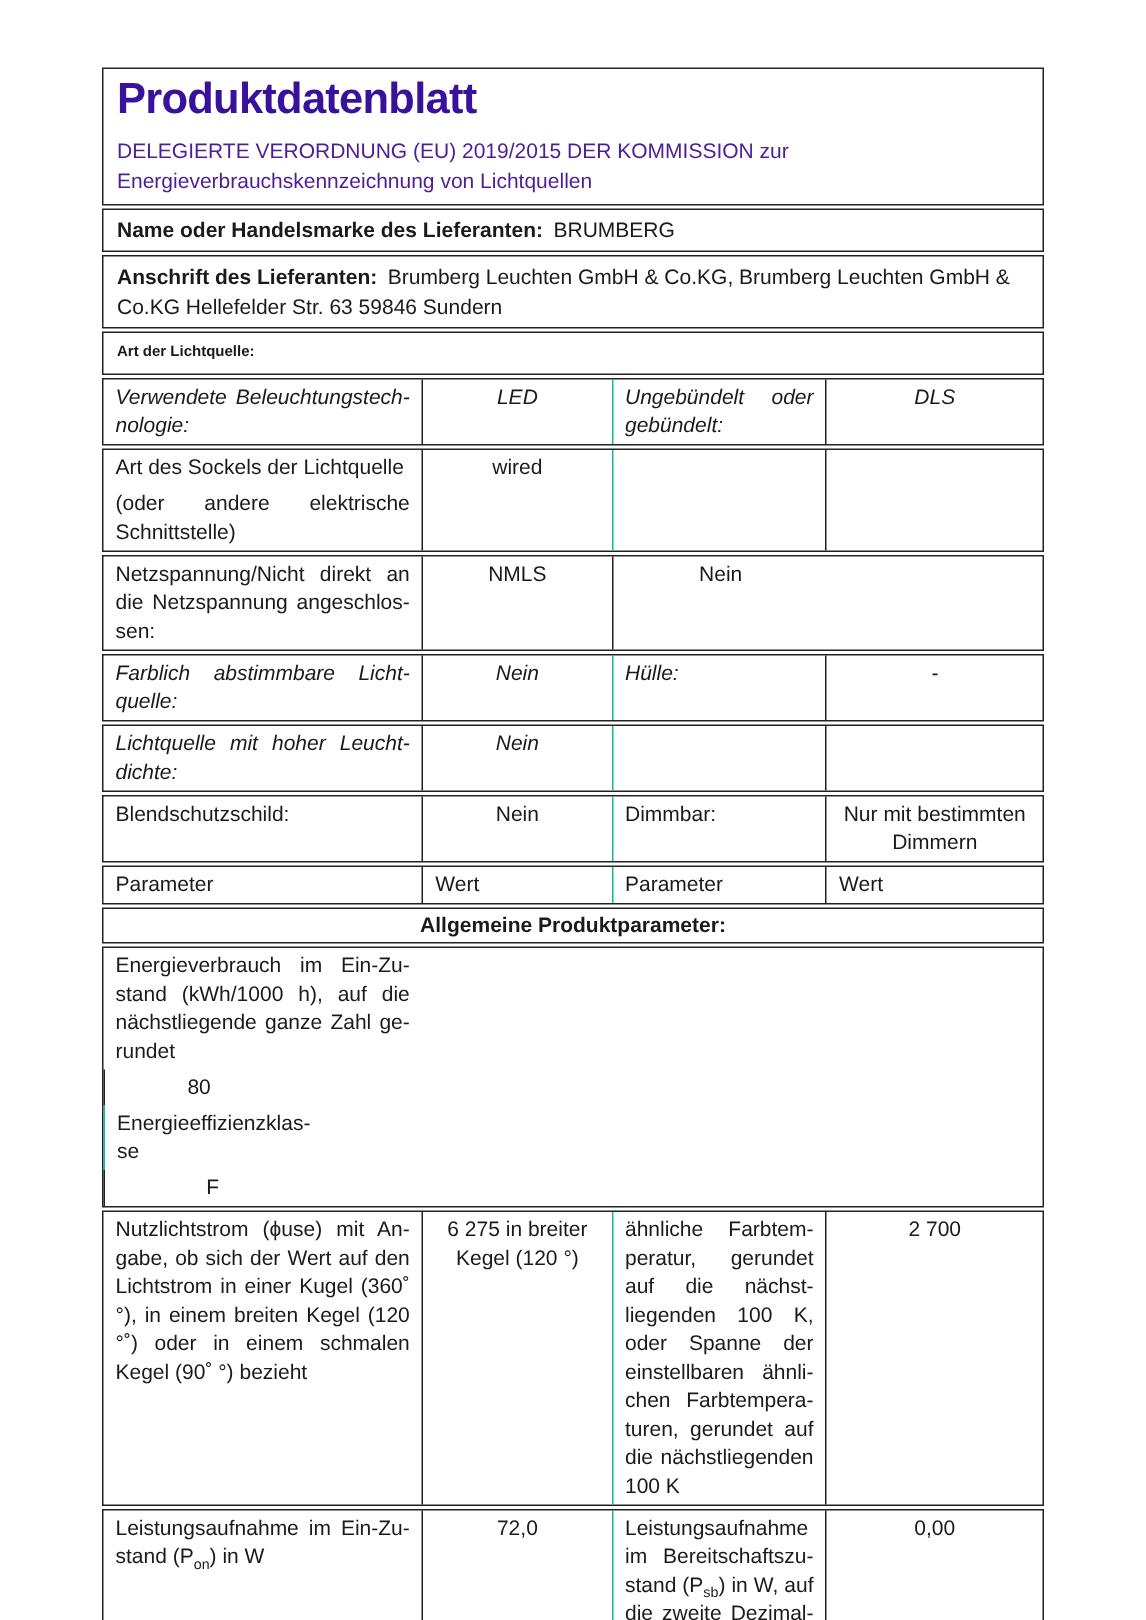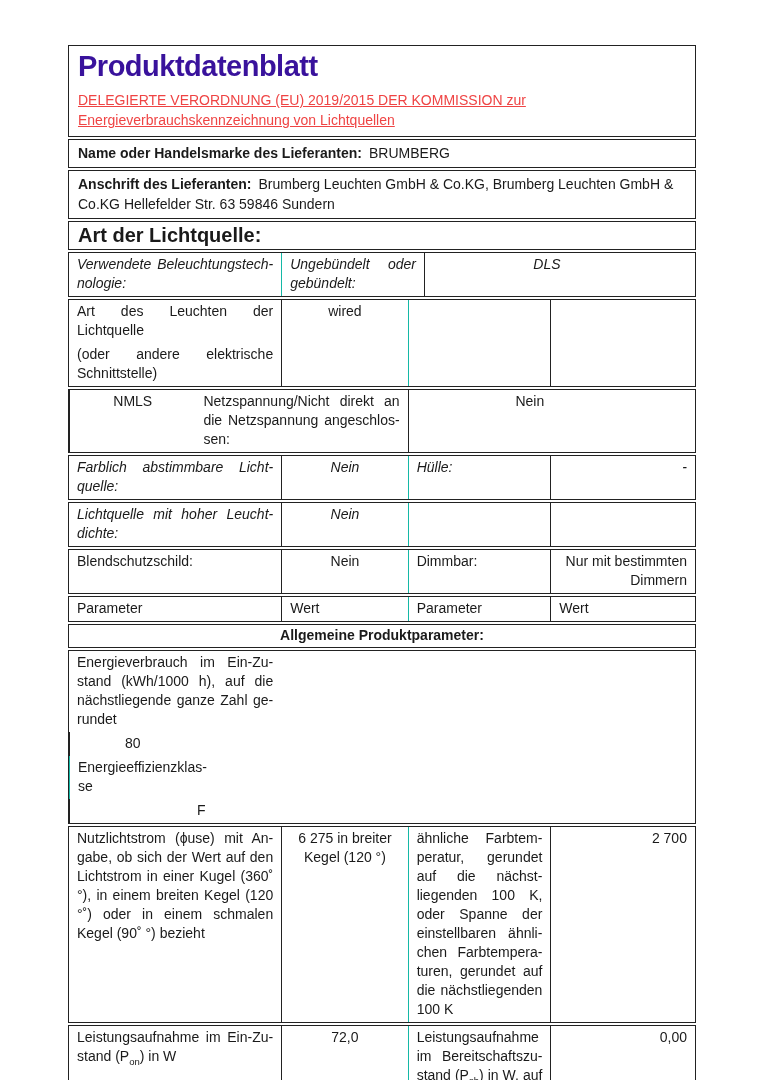--- a/index.html
+++ b/index.html
@@ -17,39 +17,39 @@
     background:#ffffff;
   }
   .box.first{margin-top:0;}
 
   
   .header-box{padding:2px 9px 6px 9px;}
   .doc-title{
     font-size:29px;font-weight:bold;line-height:36px;
     color:#39129c;letter-spacing:-0.5px;margin:0 0 6px 0;
   }
-  .subtitle-line{font-size:14px;line-height:20px;color:#ef4444;text-decoration:underline;}
+  .subtitle-line{font-size:14px;line-height:20px;color:#4c1d95;}
 
   
   .info-row{padding:3px 9px 4px 9px;font-size:14px;line-height:20px;}
   .info-label{font-weight:bold;}
   .info-value{margin-left:7px;}
-  .section-heading{padding:3px 9px 4px 9px;font-size:20px;line-height:20px;font-weight:bold;}
+  .section-heading{padding:3px 9px 4px 9px;font-size:10px;line-height:20px;font-weight:bold;}
 
   
   .trow{display:flex;align-items:stretch;}
   .cell{
     box-sizing:border-box;
     padding:2px 8px 3px 8px;
     font-size:14px;line-height:19px;
   }
   .c1{width:33.9%;text-align:justify;}
   .c2{width:20.2%;text-align:center;border-left:1px solid #222222;}
   .c3{width:22.8%;text-align:justify;border-left:1px solid #14b8a6;}
-  .c4{width:23.1%;text-align:right;border-left:1px solid #222222;}
+  .c4{width:23.1%;text-align:center;border-left:1px solid #222222;}
   .hleft{text-align:left;}
   .para2{margin-top:5px;}
   sub{font-size:9.5px;line-height:0;}
 
   
   .merged{
     text-align:center;font-weight:bold;
     font-size:14px;line-height:19px;padding:1px 8px 2px 8px;
   }
 
@@ -79,37 +79,38 @@
 
   <div class="box info-row">
     <span class="info-label">Anschrift des Lieferanten:</span><span class="info-value">Brumberg Leuchten GmbH &amp; Co.KG, Brumberg Leuchten GmbH &amp; Co.KG Hellefelder Str. 63 59846 Sundern</span>
   </div>
 
 
   <div class="box section-heading">Art der Lichtquelle:</div>
 
   <div class="box trow mh40">
     <div class="cell c1">Verwendete Beleuchtungstech­nologie:</div>
+    <div class="cell c2">LED</div>
     <div class="cell c3">Ungebündelt oder gebündelt:</div>
     <div class="cell c4">DLS</div>
   </div>
 
   <div class="box trow mh62">
     <div class="cell c1">
-      <div>Art des Leuchten der Lichtquelle</div>
+      <div>Art des Sockels der Lichtquelle</div>
       <div class="para2">(oder andere elektrische Schnittstelle)</div>
     </div>
     <div class="cell c2">wired</div>
     <div class="cell c3"></div>
     <div class="cell c4"></div>
   </div>
 
   <div class="box trow mh57">
+    <div class="cell c1">Netzspannung/Nicht direkt an die Netzspannung angeschlos­sen:</div>
     <div class="cell c2">NMLS</div>
-    <div class="cell c1">Netzspannung/Nicht direkt an die Netzspannung angeschlos­sen:</div>
     <div class="cell c4">Nein</div>
   </div>
 
   <div class="box trow mh40">
     <div class="cell c1">Farblich abstimmbare Licht­quelle:</div>
     <div class="cell c2">Nein</div>
     <div class="cell c3">Hülle:</div>
     <div class="cell c4">-</div>
   </div>
 

